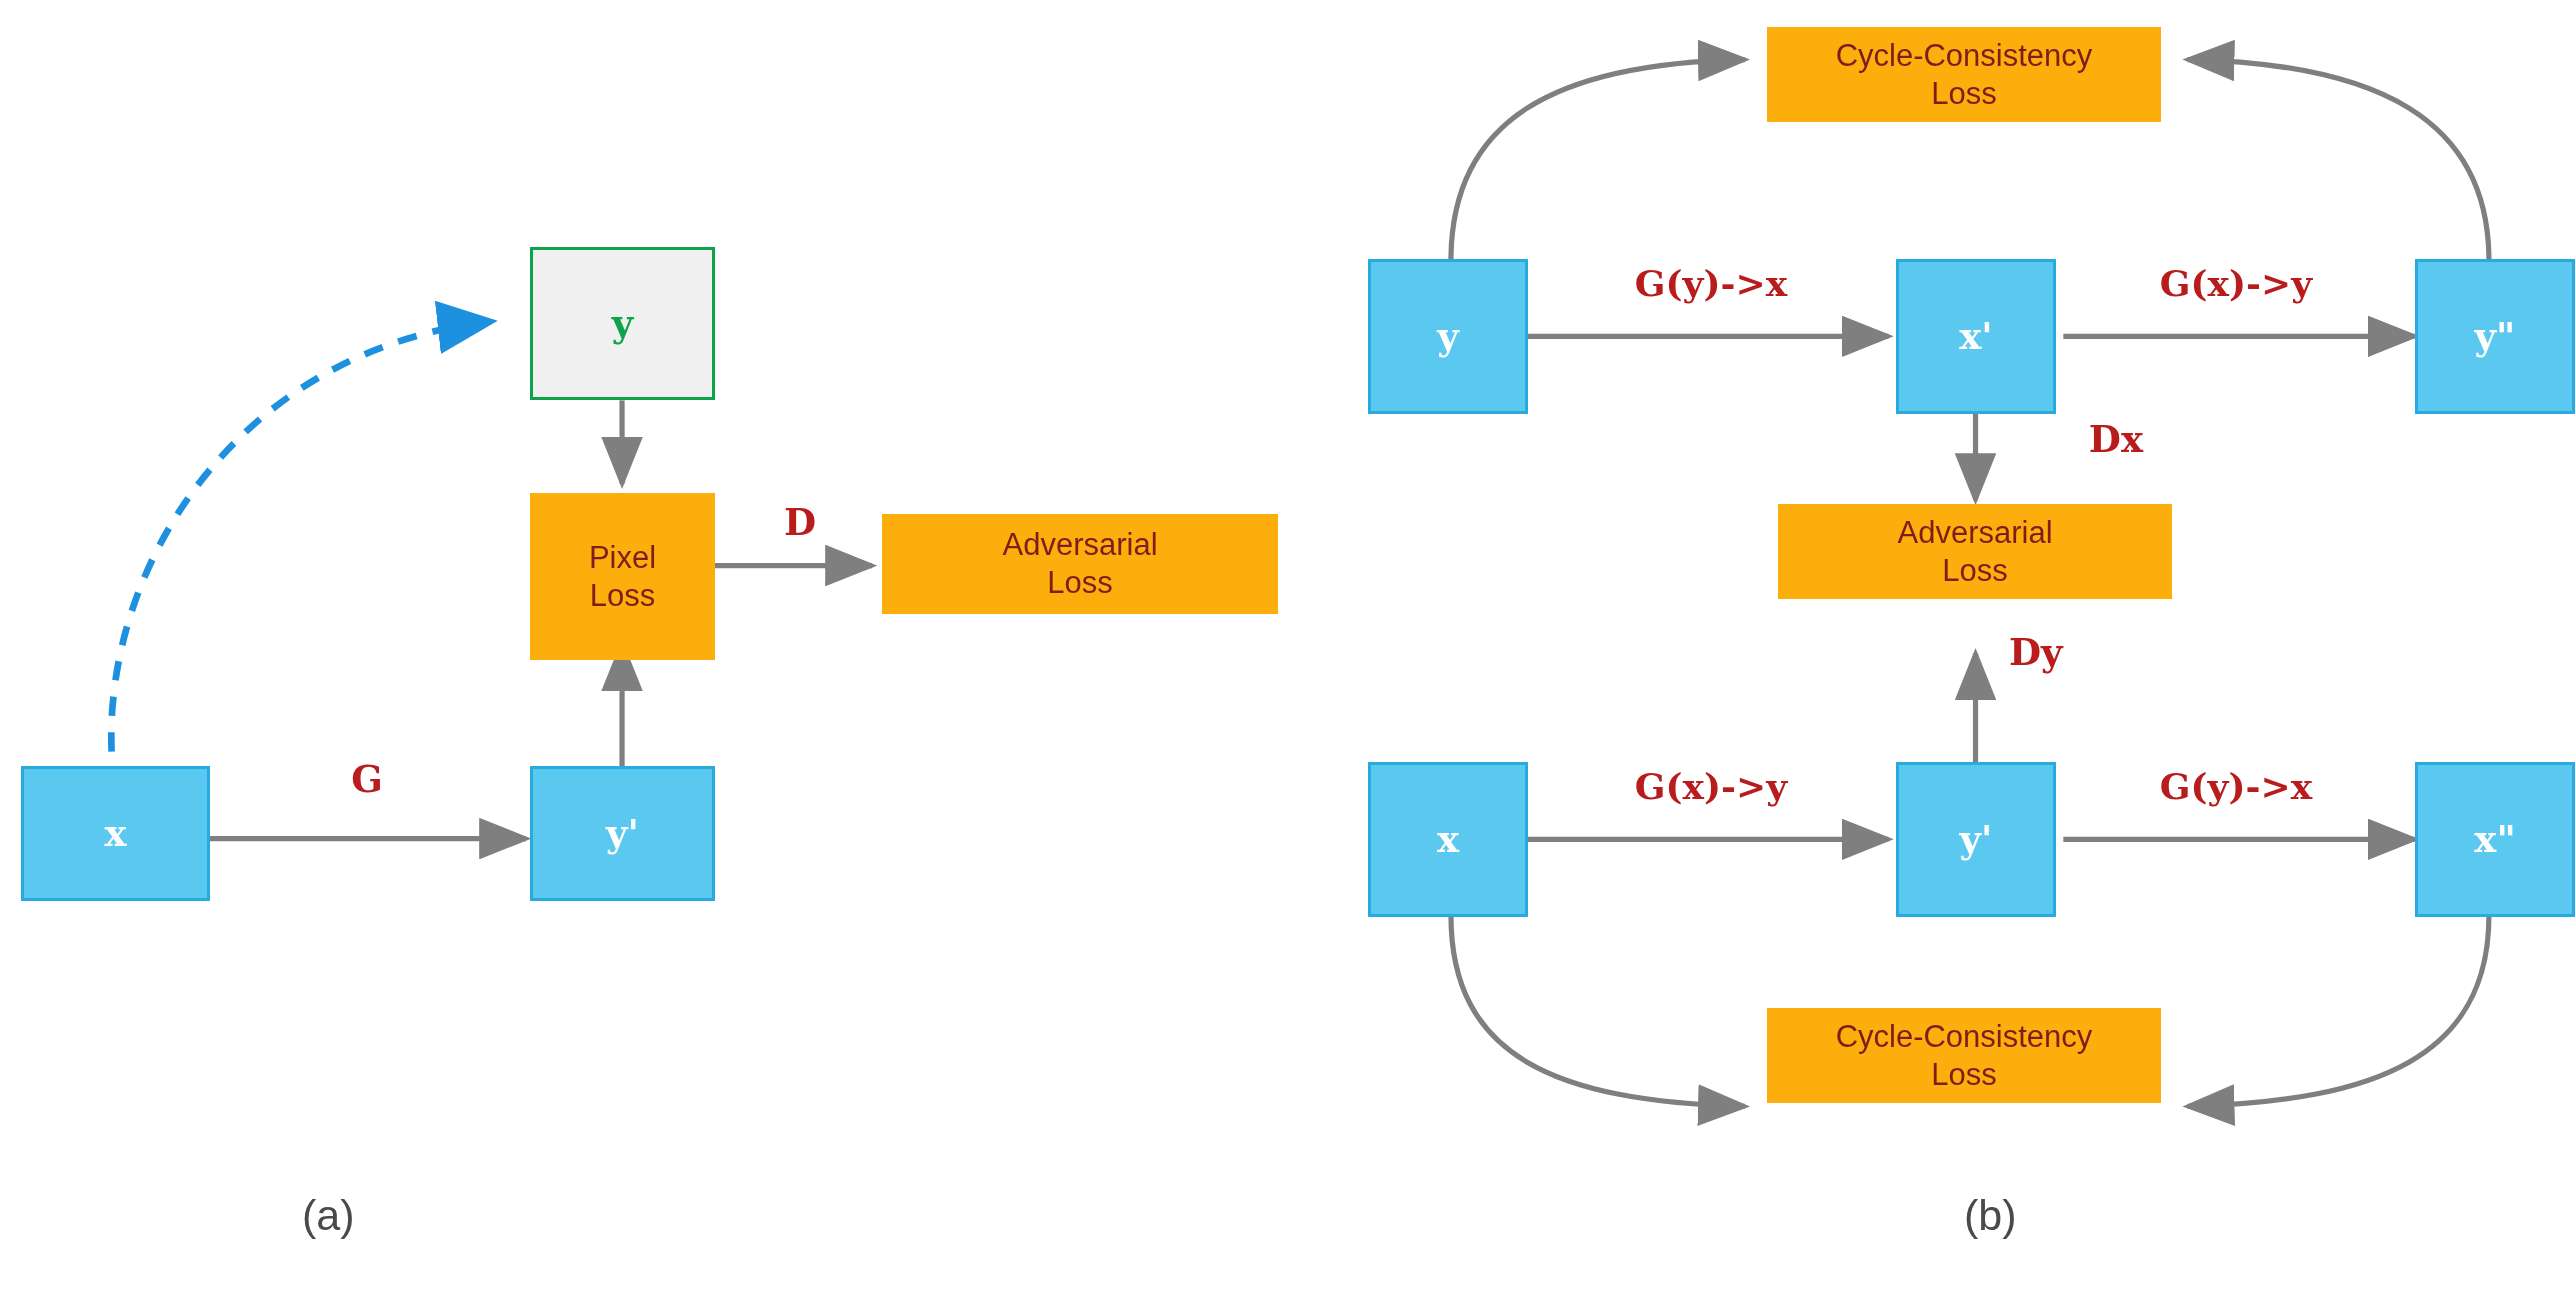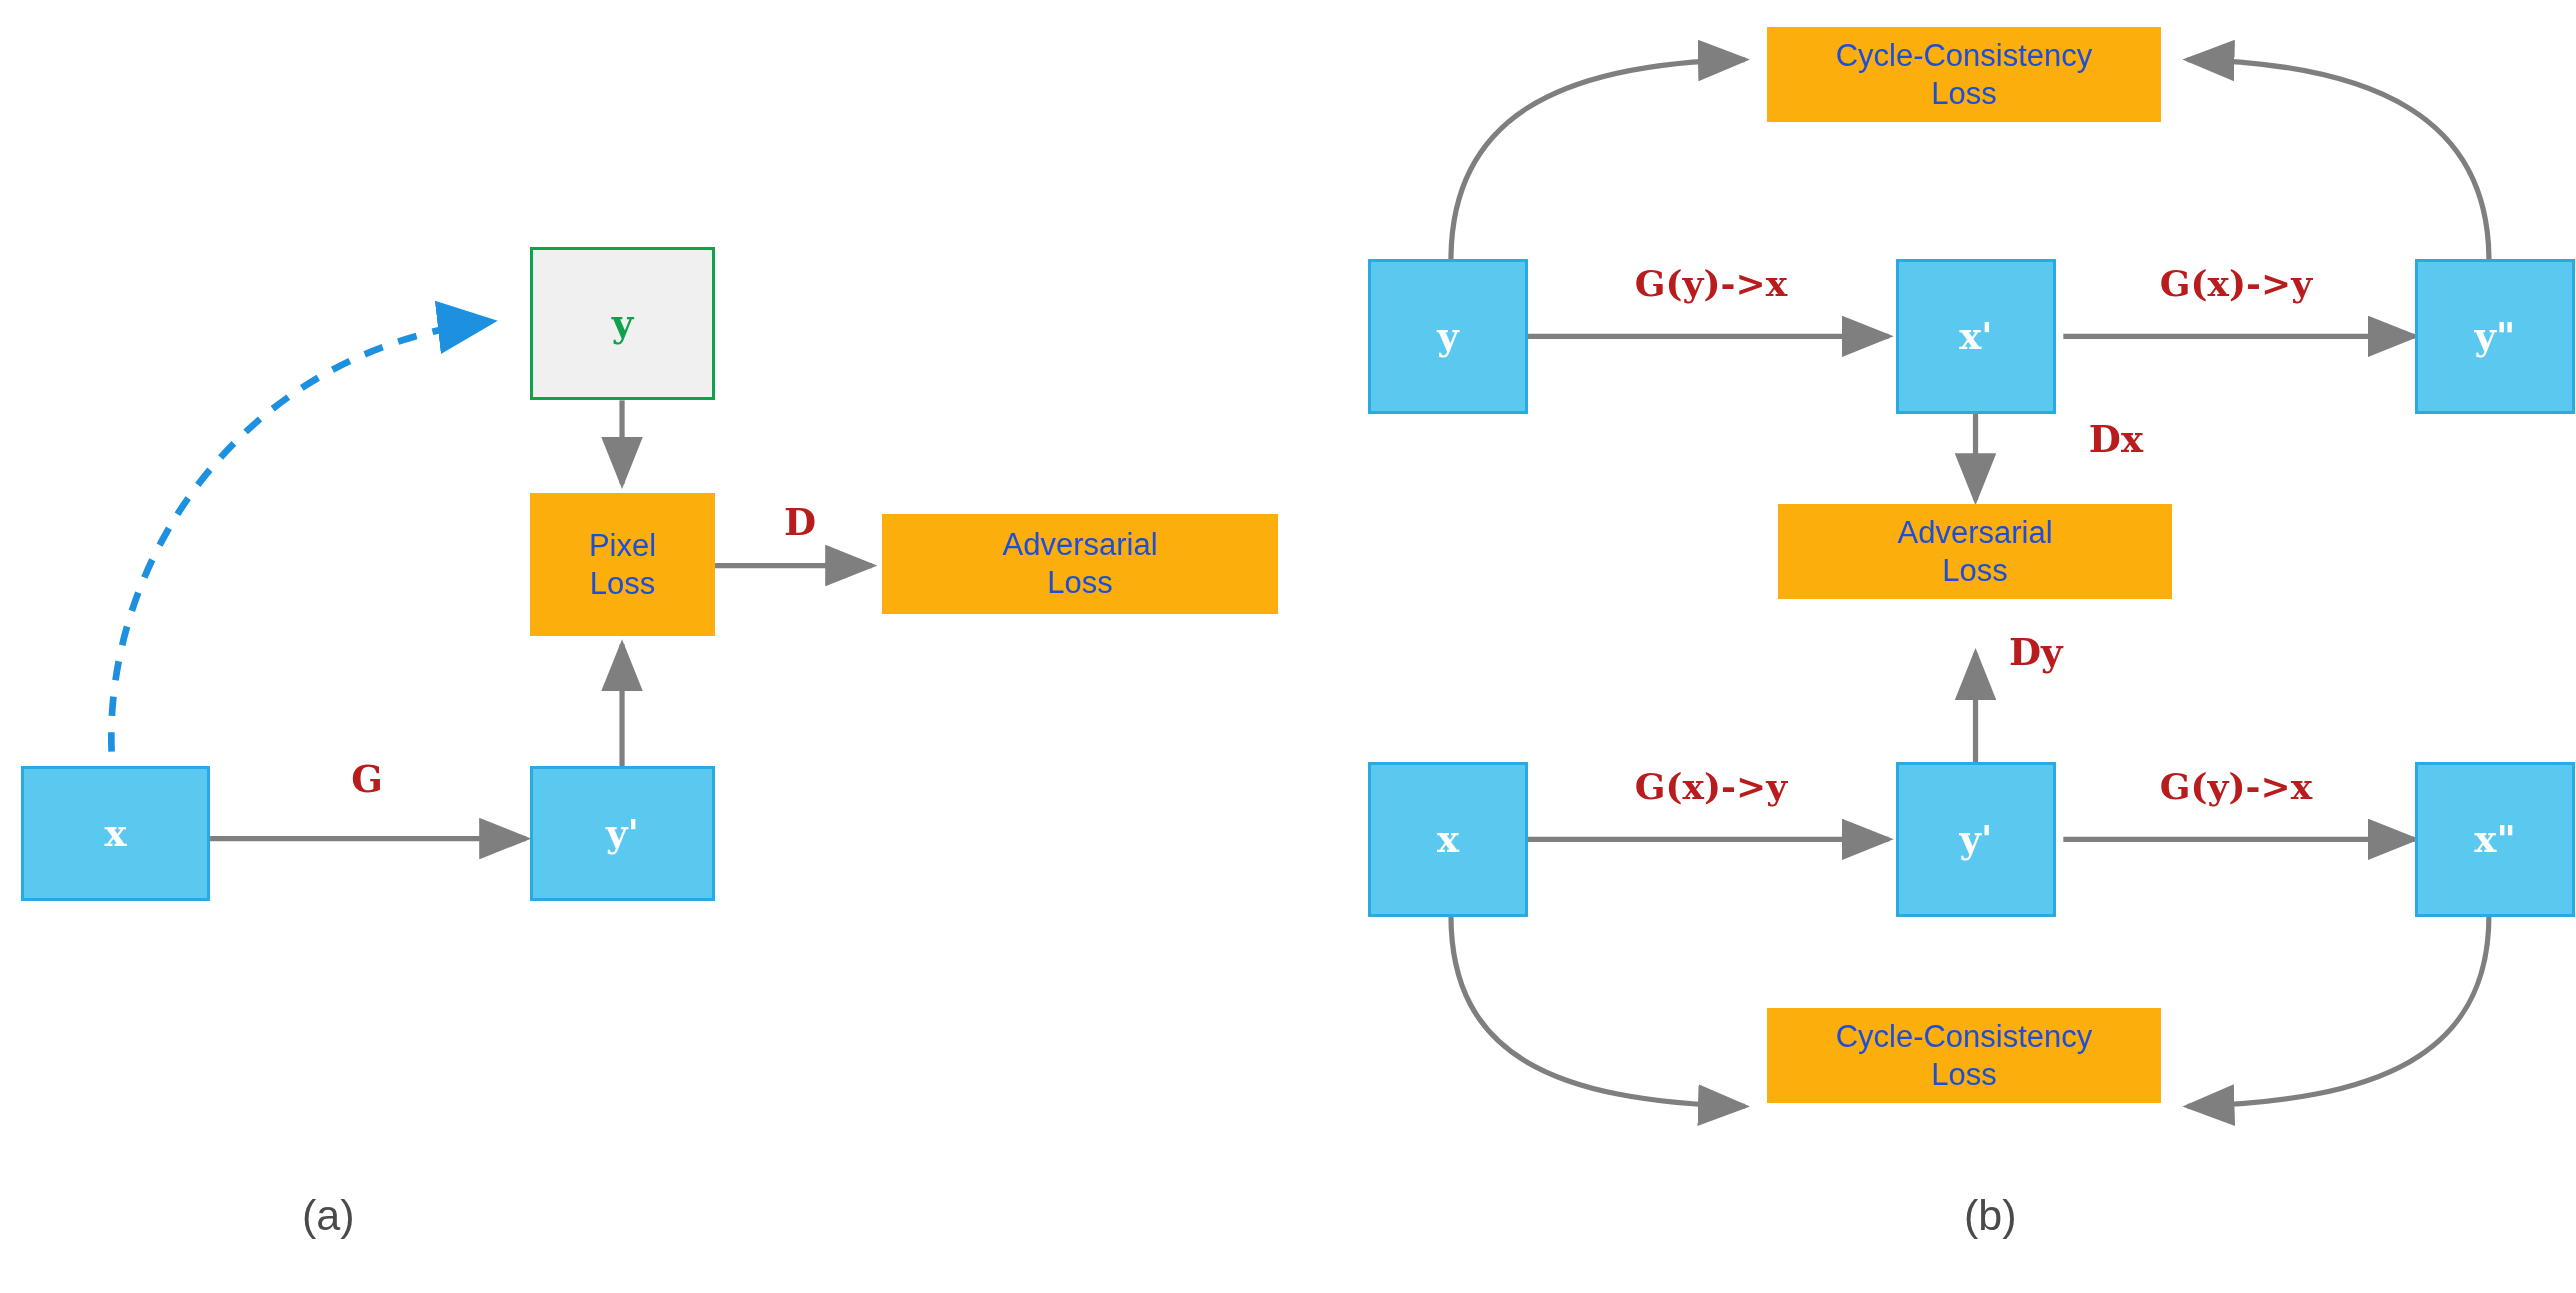--- a/index.html
+++ b/index.html
@@ -46,21 +46,21 @@
   .node-green {
     background: #F0F0F0;
     border: 3.7px solid #0EA34A;
     color: #0EA34A;
     font-weight: bold;
     font-family: "DejaVu Serif", serif;
   }
   .node-orange {
     background: #FCAF0C;
     border: none;
-    color: #1d4ed8;
+    color: #7f1d1d;
     font-weight: normal;
     font-family: "Liberation Sans", sans-serif;
   }
   .edge-label {
     position: absolute;
     color: #b91c1c;
     font-weight: bold;
     font-family: "DejaVu Serif", serif;
     white-space: nowrap;
     text-align: center;
@@ -121,21 +121,21 @@
   </div>
 
   <div class="node node-green" style="left:530px; top:247px; width:185px; height:153px; font-size:37px;">
     <span>y</span>
   </div>
 
   <div class="node node-blue" style="left:530px; top:766px; width:185px; height:135px; font-size:37px;">
     <span>y'</span>
   </div>
 
-  <div class="node node-orange" style="left:530px; top:493px; width:185px; height:143px; font-size:31px; flex-direction:column;">
+  <div class="node node-orange" style="left:530px; top:493px; width:185px; height:167px; font-size:31px; flex-direction:column;">
     <span>Pixel</span>
     <span>Loss</span>
   </div>
 
   <div class="node node-orange" style="left:882px; top:514px; width:396px; height:100px; font-size:31px; flex-direction:column;">
     <span>Adversarial</span>
     <span>Loss</span>
   </div>
 
   <div class="edge-label" style="left:326px; top:757px; width:82px; font-size:37px;">G</div>

